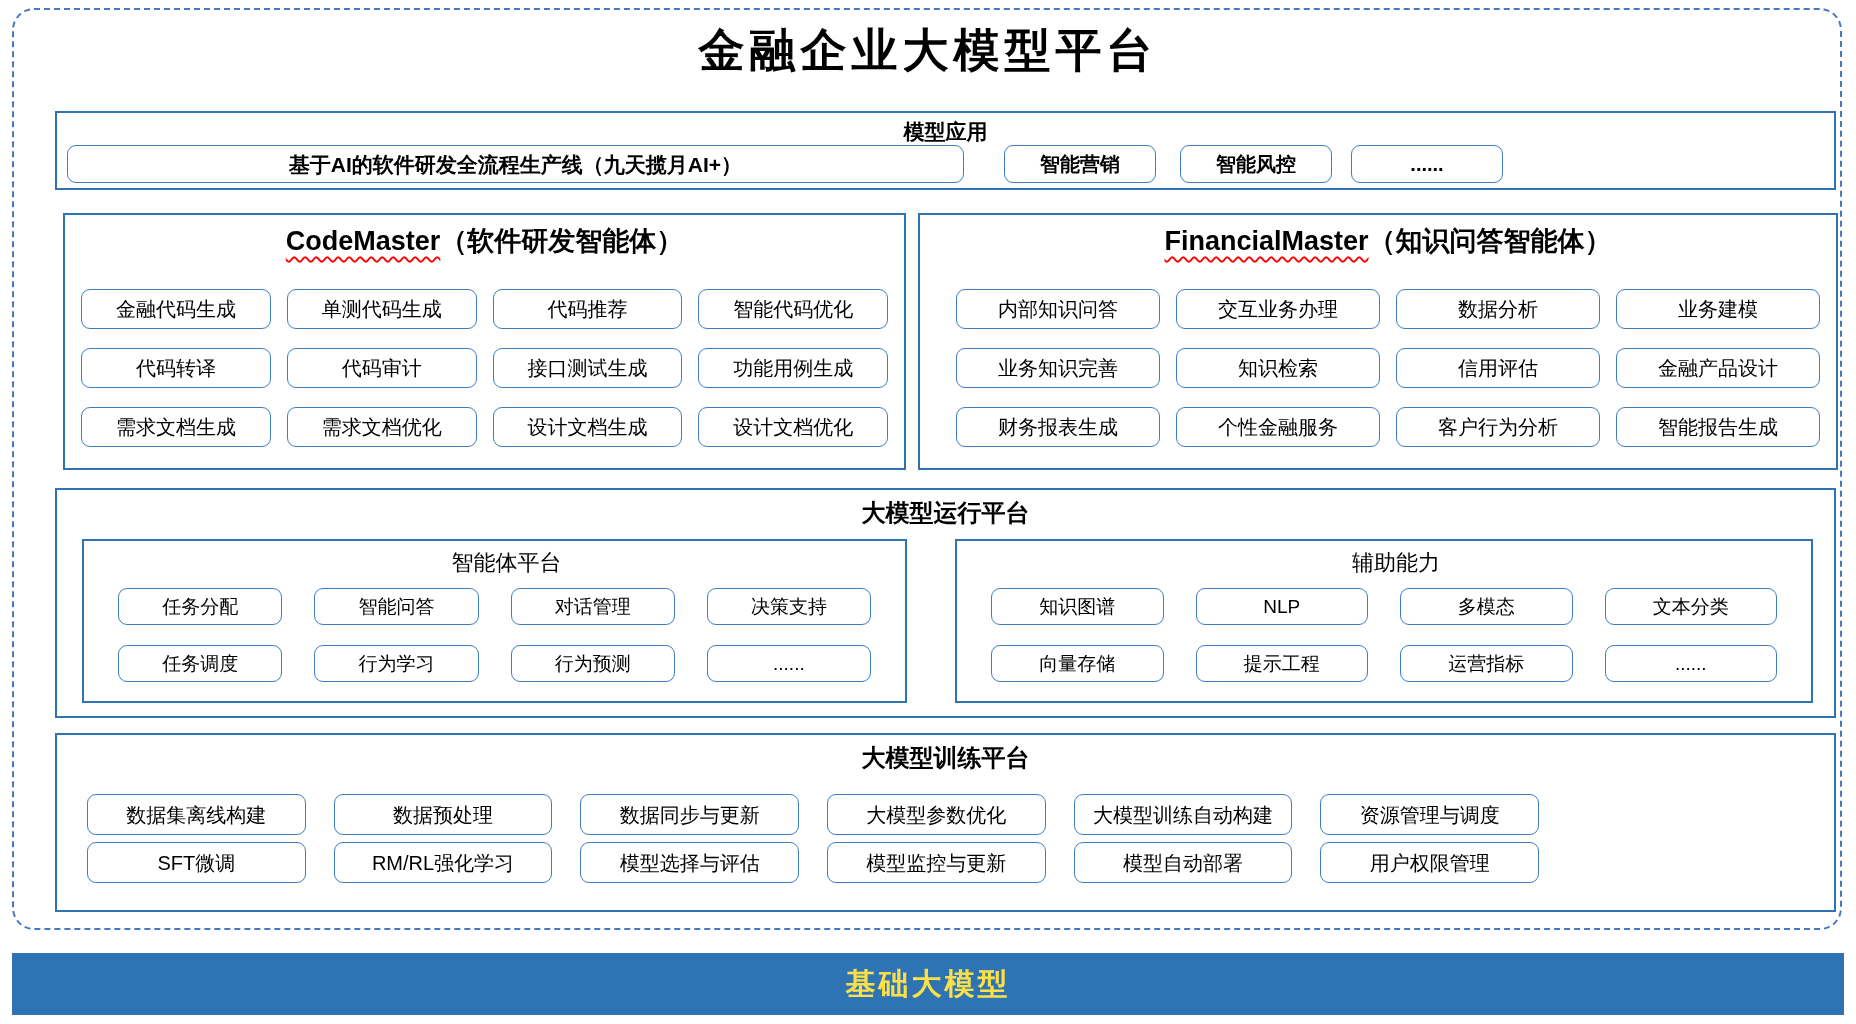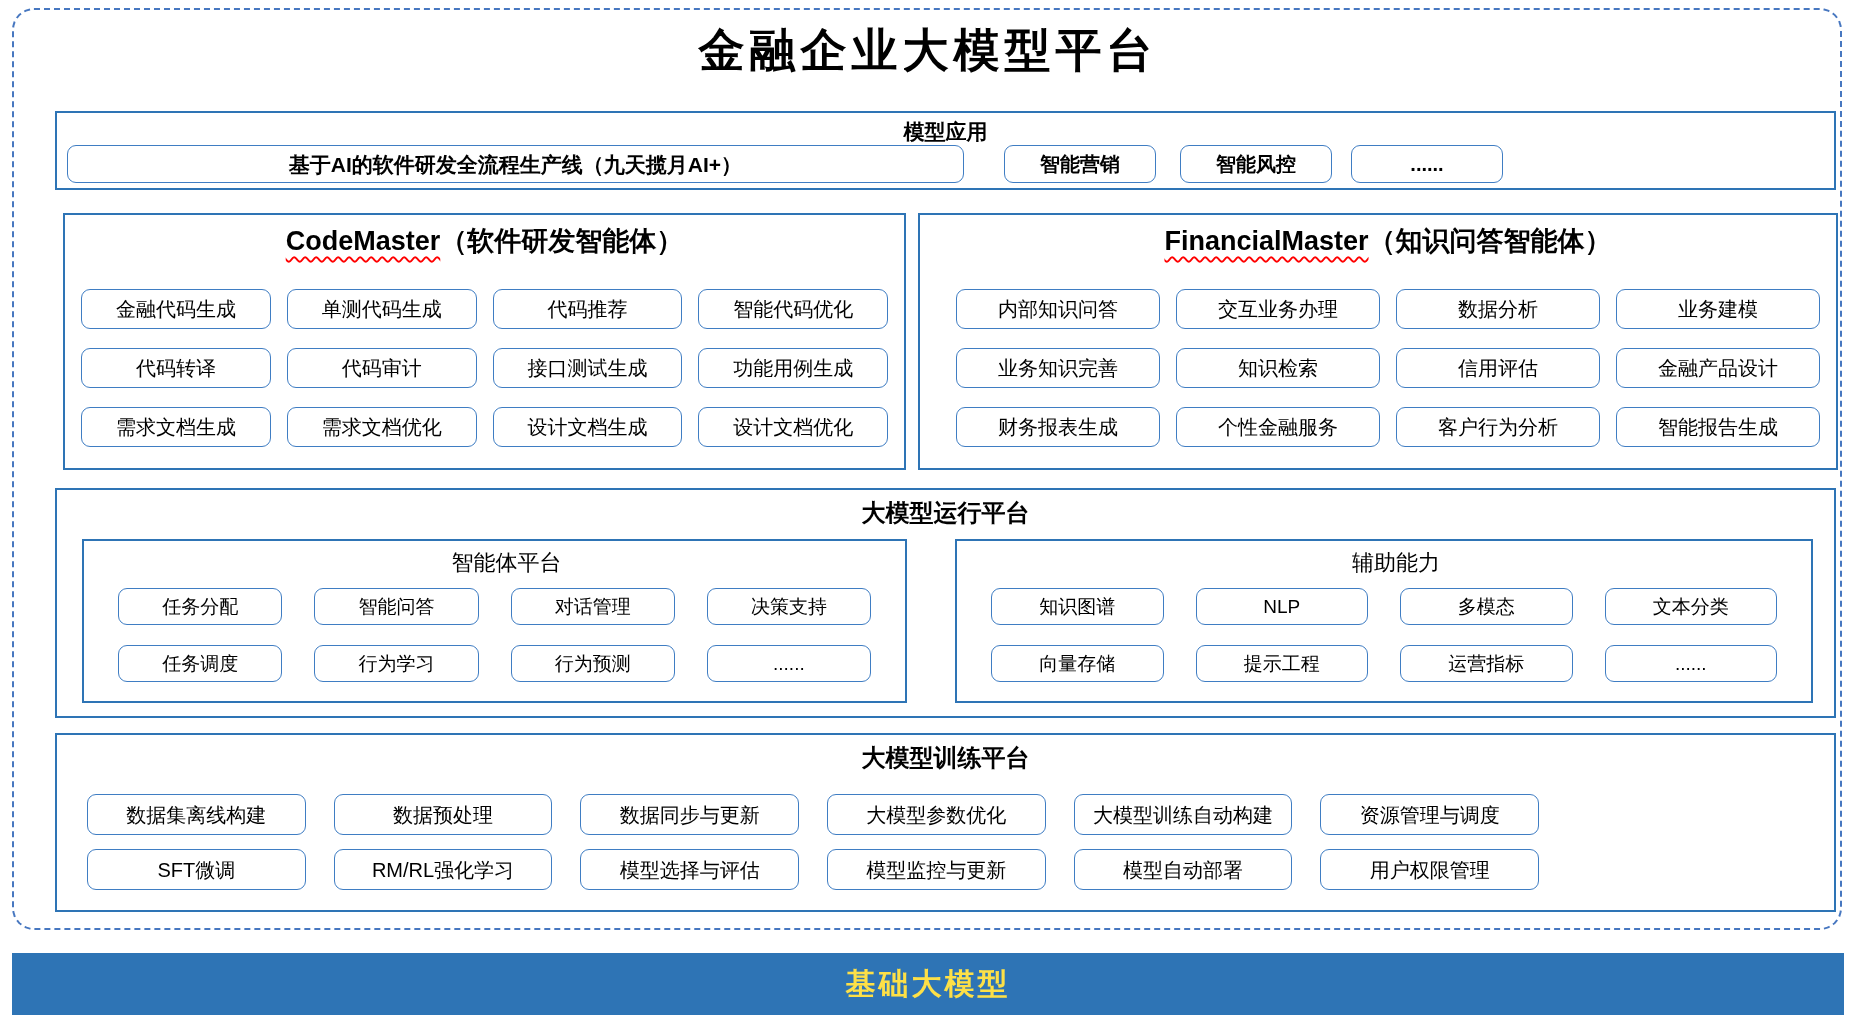--- a/index.html
+++ b/index.html
@@ -48,21 +48,21 @@
   .panel { position:absolute; border:2px solid #2e74b5; background:#fff; }
   .panel-left  { left:25px;  top:49px; width:825px; height:164px; }
   .panel-right { left:898px; top:49px; width:858px; height:164px; }
   .panel-header { text-align:center; font-size:22px; font-weight:normal; margin-top:7px;padding-left:24px; }
   .panel-grid { display:grid; grid-template-columns:repeat(4,1fr); gap:20px 32px;
                 margin:10px 34px 0 34px; }
   .panel-grid .cap { height:37px; font-size:19px; }
 
   
   .sec-d { left:55px; top:733px; width:1781px; height:179px; }
-  .train-grid { display:grid; grid-template-columns:repeat(6,1fr); gap:14px 28px;
+  .train-grid { display:grid; grid-template-columns:repeat(6,1fr); gap:7px 28px;
                 margin:20px 295px 0 30px; }
   .train-grid .cap { height:41px; }
 
   
   .foundation { position:absolute; left:12px; top:953px; width:1832px; height:62px;
                 background:#2e74b5; color:#fde047; display:flex; align-items:center;
                 justify-content:center; font-size:30px; font-weight:600; letter-spacing:3px; }
 </style>
 </head>
 <body>

